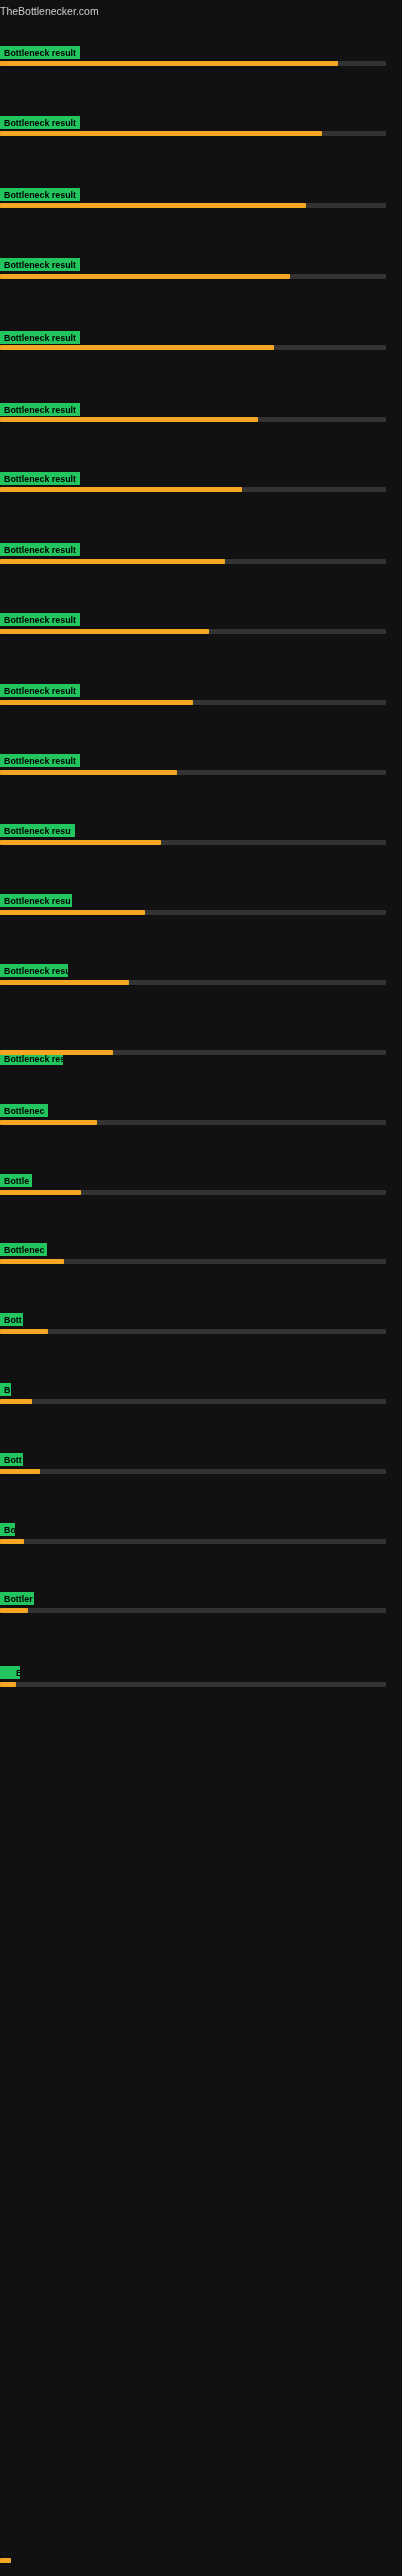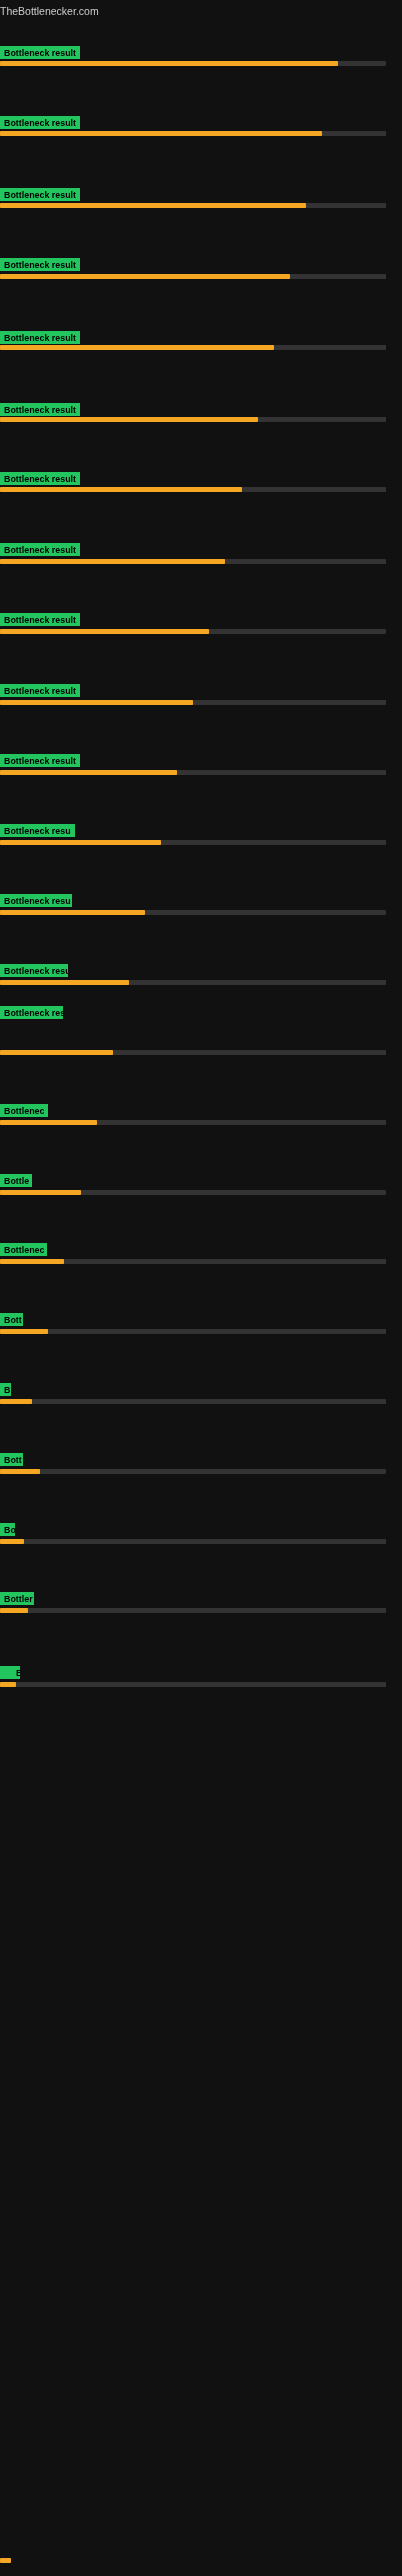--- a/index.html
+++ b/index.html
@@ -61,21 +61,21 @@
     <div class="badge" style="top: 331px; left: 0px; max-width: 93px; font-size: 8.9px;">Bottleneck result</div>
     <div class="badge" style="top: 403px; left: 0px; max-width: 90px; font-size: 8.9px;">Bottleneck result</div>
     <div class="badge" style="top: 472px; left: 0px; max-width: 91px; font-size: 8.9px;">Bottleneck result</div>
     <div class="badge" style="top: 543px; left: 0px; max-width: 91px; font-size: 8.9px;">Bottleneck result</div>
     <div class="badge" style="top: 613px; left: 0px; max-width: 89px; font-size: 8.9px;">Bottleneck result</div>
     <div class="badge" style="top: 684px; left: 0px; max-width: 87px; font-size: 8.9px;">Bottleneck result</div>
     <div class="badge" style="top: 754px; left: 0px; max-width: 84px; font-size: 8.9px;">Bottleneck result</div>
     <div class="badge" style="top: 824px; left: 0px; max-width: 77px; font-size: 8.9px;">Bottleneck resu</div>
     <div class="badge" style="top: 894px; left: 0px; max-width: 72px; font-size: 8.9px;">Bottleneck resu</div>
     <div class="badge" style="top: 964px; left: 0px; max-width: 68px; font-size: 8.9px;">Bottleneck resu</div>
-    <div class="badge" style="top: 1006px; left: 0px; max-width: 63px; font-size: 8.9px;">Bottleneck res</div>
+    <div class="badge" style="top: 1052px; left: 0px; max-width: 63px; font-size: 8.9px;">Bottleneck res</div>
     <div class="badge" style="top: 1104px; left: 0px; max-width: 53px; font-size: 8.9px;">Bottlenec</div>
     <div class="badge" style="top: 1174px; left: 0px; max-width: 32px; font-size: 8.9px;">Bottle</div>
     <div class="badge" style="top: 1243px; left: 0px; max-width: 47px; font-size: 8.9px;">Bottlenec</div>
     <div class="badge" style="top: 1313px; left: 0px; max-width: 22.5px; font-size: 8.9px;">Bott</div>
     <div class="badge" style="top: 1383px; left: 0px; max-width: 11.3px; font-size: 8.9px;">B</div>
     <div class="badge" style="top: 1453px; left: 0px; max-width: 22.5px; font-size: 8.9px;">Bott</div>
     <div class="badge" style="top: 1523px; left: 0px; max-width: 14.5px; font-size: 8.9px;">Bo</div>
     <div class="badge" style="top: 1592px; left: 0px; max-width: 34px; font-size: 8.9px;">Bottler</div>
     <div class="badge" style="top: 1666px; left: 0px; max-width: 17.7px; font-size: 8.9px; padding-left: 16px;">Bot</div>
   </div>

